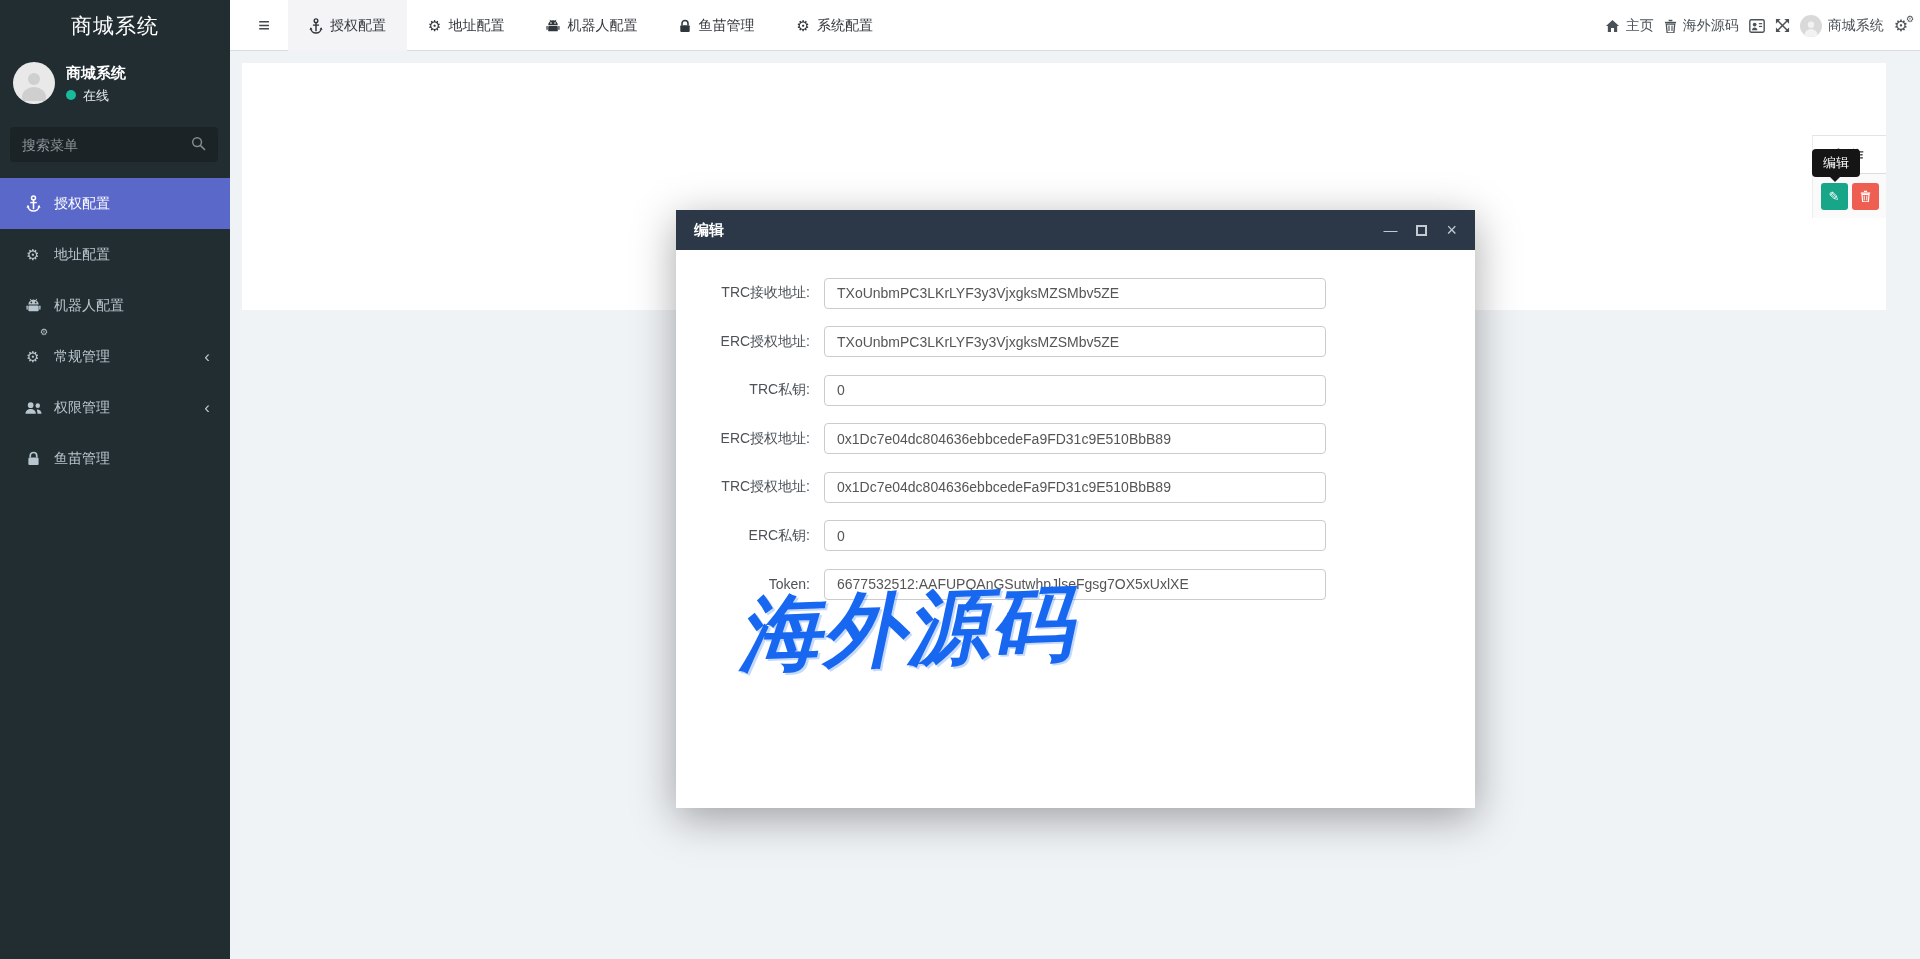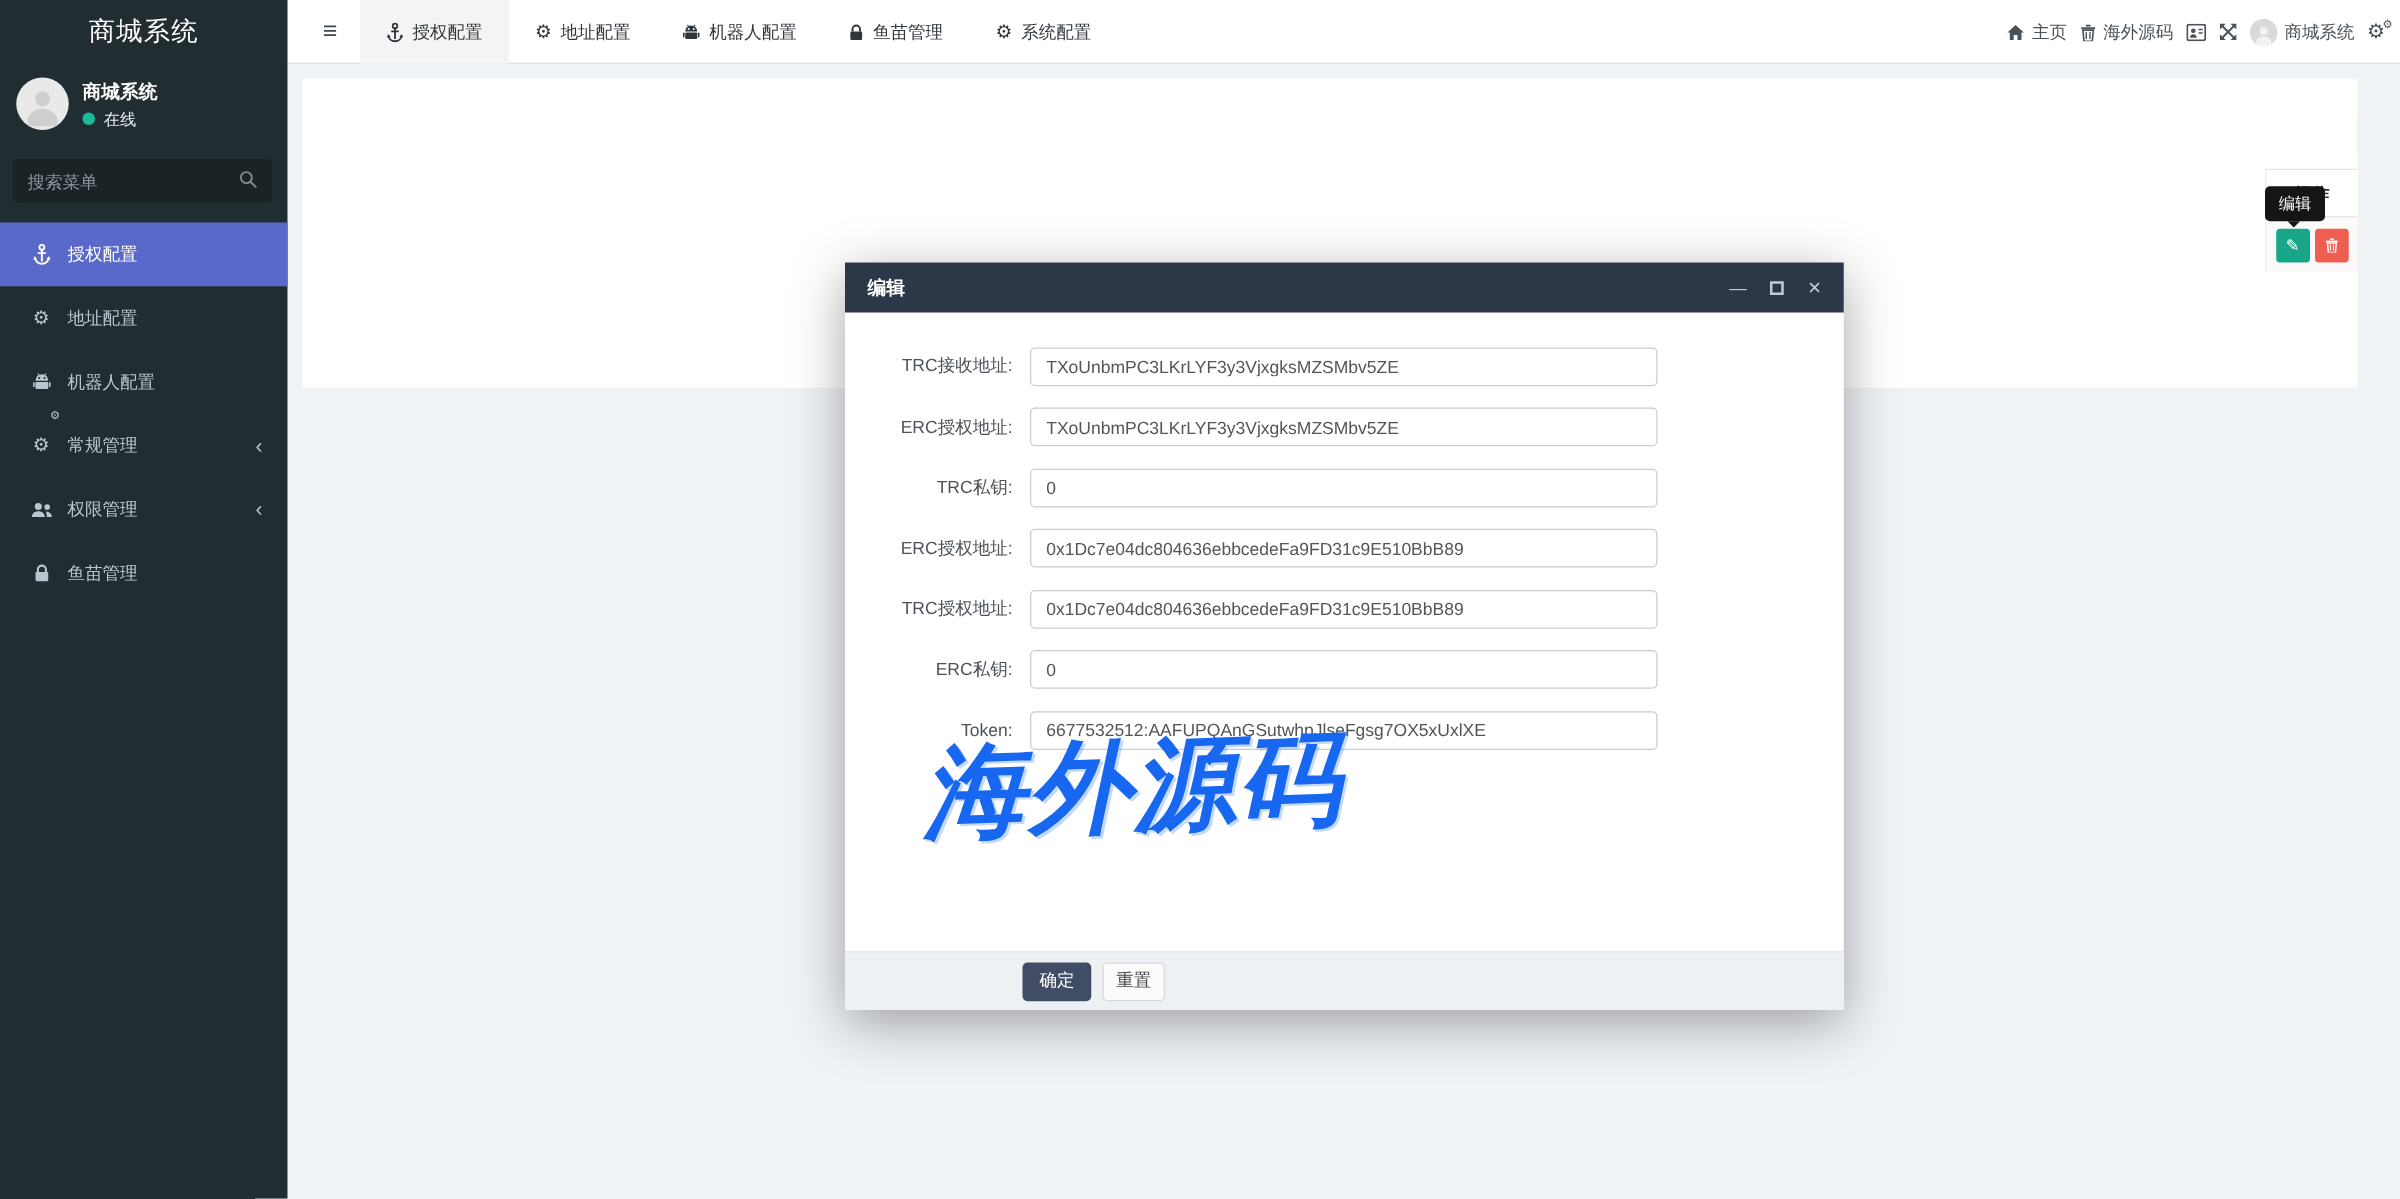--- a/index.html
+++ b/index.html
@@ -472,20 +472,16 @@
       </div>
       <div class="form-row">
         <label class="form-label">ERC私钥:</label>
         <input class="form-input" type="text" value="0" style="">
       </div>
       <div class="form-row">
         <label class="form-label">Token:</label>
         <input class="form-input" type="text" value="6677532512:AAFUPQAnGSutwhpJlseFgsg7OX5xUxlXE" style="">
       </div>
     </div>
-    <div class="modal-footer">
-      <button class="btn-ok">确定</button>
-      <button class="btn-reset">重置</button>
-    </div>
     <div class="watermark">海外源码</div>
   </div>
 
 </div>
 
 </body></html>

